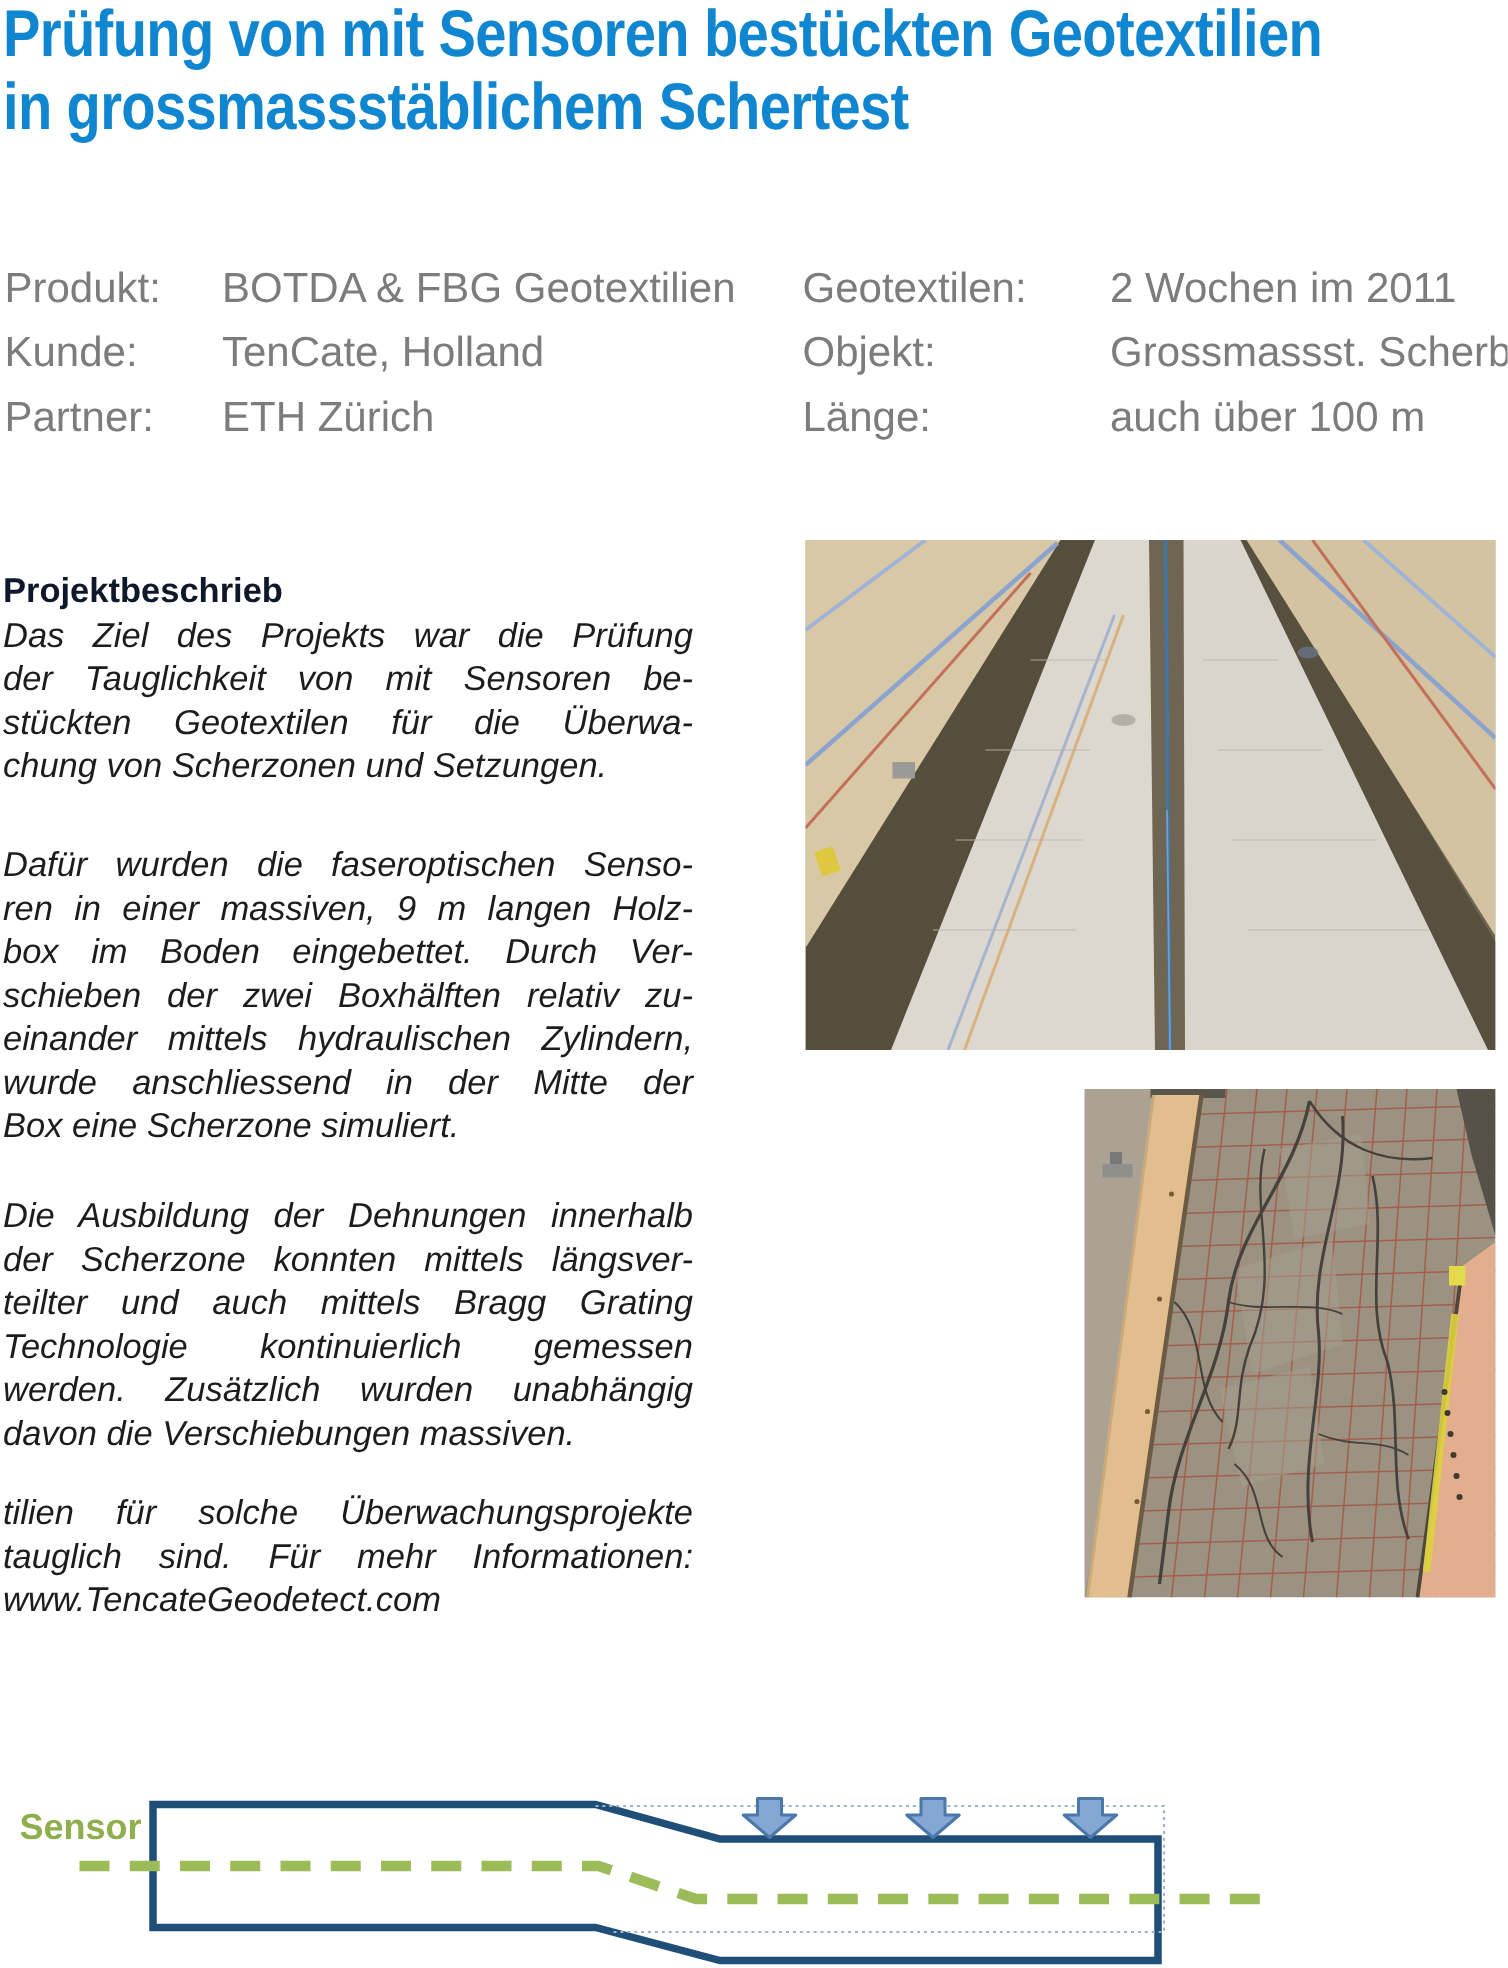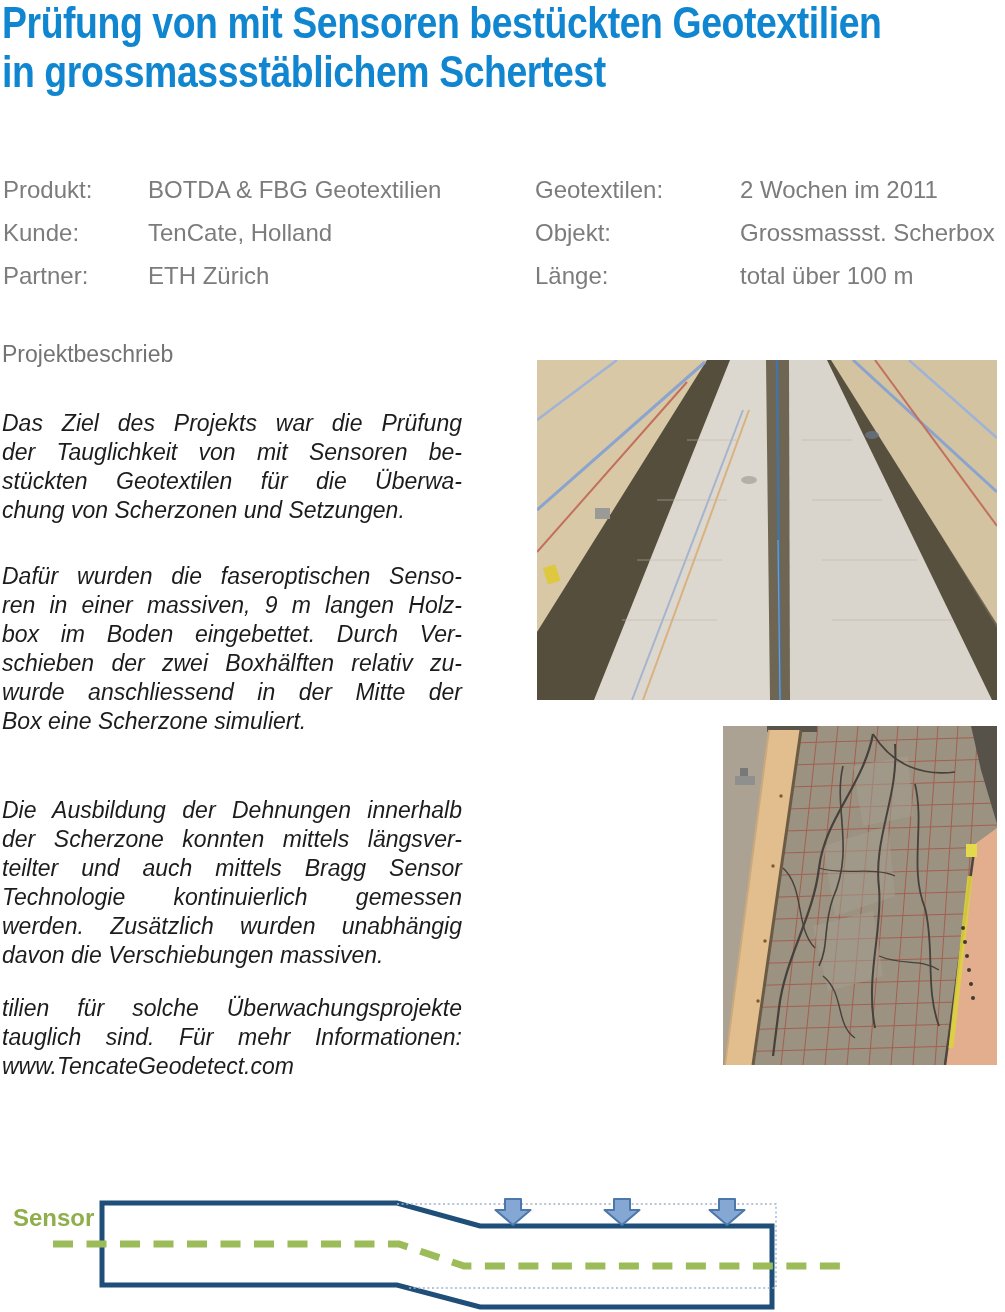--- a/index.html
+++ b/index.html
@@ -6,27 +6,27 @@
   body{width:1005px;height:1312px;position:relative;overflow:hidden;
        font-family:"Liberation Sans",sans-serif;}
   .abs{position:absolute;}
 
   
   .title{left:2px;top:-2px;color:var(--title_blue,#1186d0);font-weight:bold;
          font-size:44px;line-height:49px;letter-spacing:-0.5px;white-space:nowrap;
          transform:scaleX(0.85);transform-origin:0 0;}
 
   
-  .mtext{font-size:24px;color:var(--meta_gray,#7c7c7c);white-space:nowrap;}
+  .mtext{font-size:28px;color:var(--meta_gray,#7c7c7c);white-space:nowrap;}
   .ml{left:3px;}   .mv{left:148px;}
   .mrl{left:535px;}.mrv{left:740px;}
   .r1{top:176px;}  .r2{top:219px;} .r3{top:262px;}
 
   
-  .pheading{left:2px;top:341px;font-size:23px;font-weight:normal;color:#737373;}
+  .pheading{left:2px;top:380px;font-size:23px;font-weight:bold;color:#0f172a;}
   .para{left:2px;width:460px;font-size:23px;line-height:29px;font-style:italic;
         color:var(--body_black,#1c1c1c);}
   .p1{top:409px;} .p2{top:562px;} .p3{top:796px;} .p4{top:994px;}
   .pline{text-align:justify;text-align-last:justify;}
   .pline.last{text-align-last:left;}
 
   .photo{display:block;}
   .ph1{left:537px;top:360px;}
   .ph2{left:723px;top:726px;}
   .diagram{left:0;top:1180px;}
@@ -43,41 +43,42 @@
 <div class="abs mtext mv r1">BOTDA &amp; FBG Geotextilien</div>
 <div class="abs mtext ml r2">Kunde:</div>
 <div class="abs mtext mv r2">TenCate, Holland</div>
 <div class="abs mtext ml r3">Partner:</div>
 <div class="abs mtext mv r3">ETH Zürich</div>
 <div class="abs mtext mrl r1">Geotextilen:</div>
 <div class="abs mtext mrv r1">2 Wochen im 2011</div>
 <div class="abs mtext mrl r2">Objekt:</div>
 <div class="abs mtext mrv r2">Grossmassst. Scherbox</div>
 <div class="abs mtext mrl r3">Länge:</div>
-<div class="abs mtext mrv r3">total über 100 m</div>
+<div class="abs mtext mrv r3">auch über 100 m</div>
 
 <div class="abs pheading">Projektbeschrieb</div>
 <div class="abs para p1">
     <div class="pline">Das Ziel des Projekts war die Prüfung</div>
     <div class="pline">der Tauglichkeit von mit Sensoren be-</div>
     <div class="pline">stückten Geotextilen für die Überwa-</div>
     <div class="pline last">chung von Scherzonen und Setzungen.</div>
   </div>
 <div class="abs para p2">
     <div class="pline">Dafür wurden die faseroptischen Senso-</div>
     <div class="pline">ren in einer massiven, 9 m langen Holz-</div>
     <div class="pline">box im Boden eingebettet. Durch Ver-</div>
     <div class="pline">schieben der zwei Boxhälften relativ zu-</div>
+    <div class="pline">einander mittels hydraulischen Zylindern,</div>
     <div class="pline">wurde anschliessend in der Mitte der</div>
     <div class="pline last">Box eine Scherzone simuliert.</div>
   </div>
 <div class="abs para p3">
     <div class="pline">Die Ausbildung der Dehnungen innerhalb</div>
     <div class="pline">der Scherzone konnten mittels längsver-</div>
-    <div class="pline">teilter und auch mittels Bragg Sensor</div>
+    <div class="pline">teilter und auch mittels Bragg Grating</div>
     <div class="pline">Technologie kontinuierlich gemessen</div>
     <div class="pline">werden. Zusätzlich wurden unabhängig</div>
     <div class="pline last">davon die Verschiebungen massiven.</div>
   </div>
 <div class="abs para p4">
     <div class="pline">tilien für solche Überwachungsprojekte</div>
     <div class="pline">tauglich sind. Für mehr Informationen:</div>
     <div class="pline last">www.TencateGeodetect.com</div>
   </div>
 

